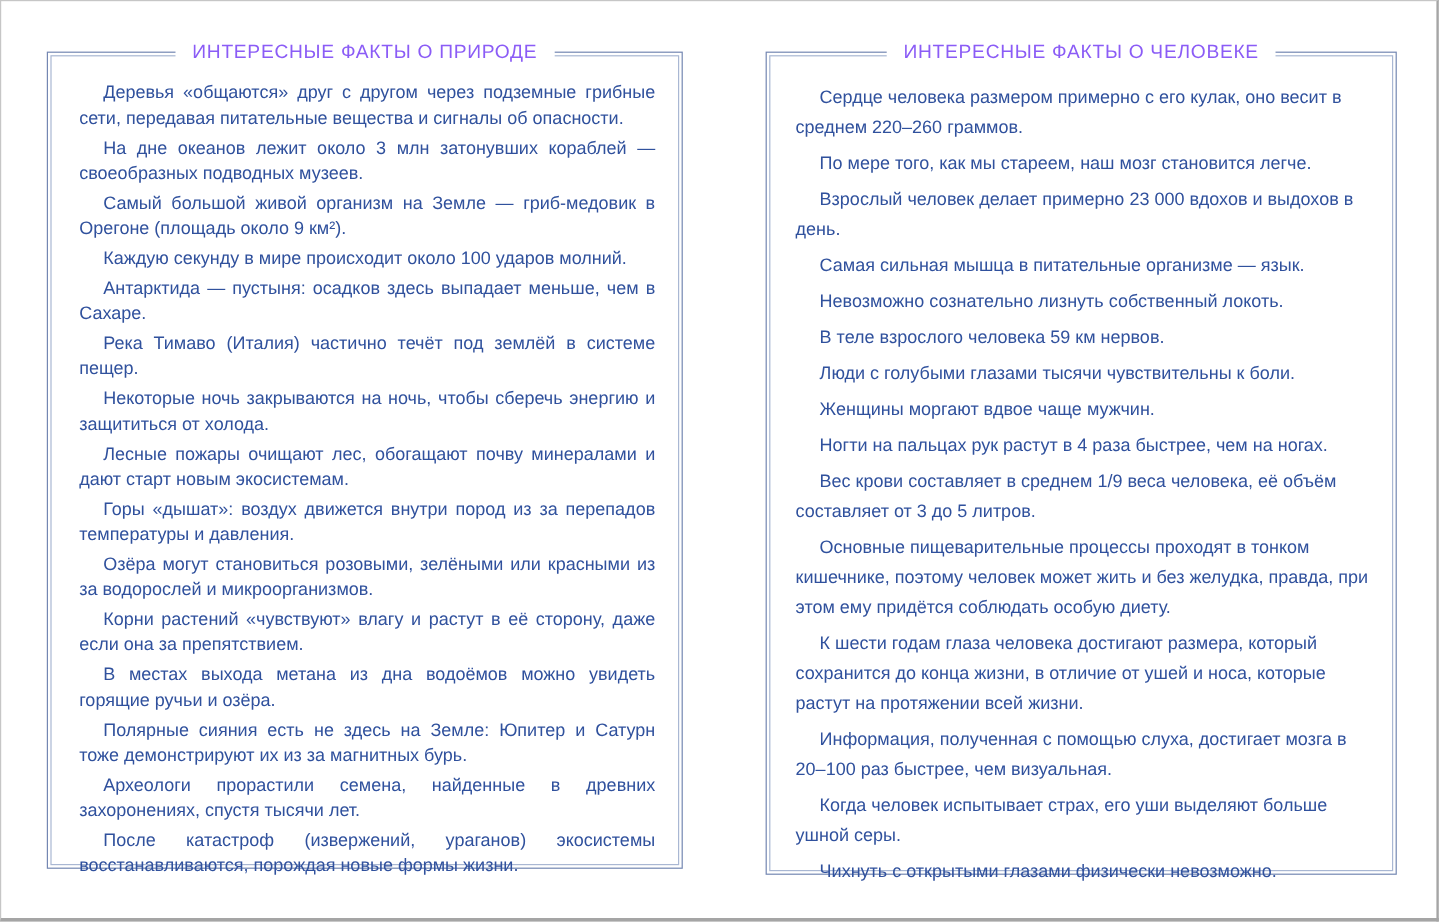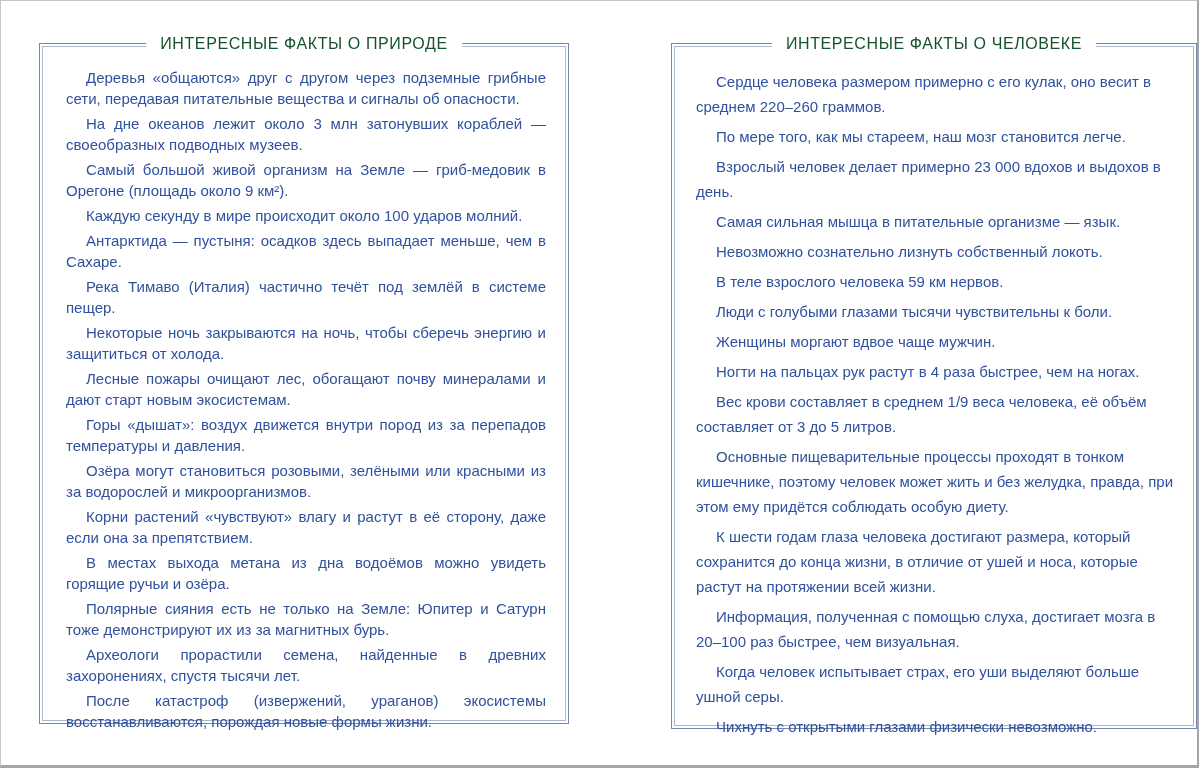--- a/index.html
+++ b/index.html
@@ -28,34 +28,34 @@
   }
   
   .fact-box::before {
     content: "";
     position: absolute;
     inset: 2px;
     border: 1px solid #a9b7d3;
     pointer-events: none;
   }
   .fact-box--nature  { left: 38px;  width: 530px; height: 681px; }
-  .fact-box--human   { left: 670px; width: 526px; height: 686px; }
+  .fact-box--human   { left: 637px; width: 526px; height: 686px; }
 
   .box-title {
     position: absolute;
     top: 0;
     left: 50%;
     transform: translate(-50%, -50%);
     background: #ffffff;
     padding: 2px 14px;
     white-space: nowrap;
     font-size: 16px;
     font-weight: 500;
     letter-spacing: 0.6px;
-    color: #14532d;
+    color: #8b5cf6;
     z-index: 2;
   }
 
   .facts {
     position: relative;
     z-index: 1;
     color: #30519d;
     font-size: 15px;
   }
   .fact-box--nature .facts { padding: 23px 22px 12px 26px; }
@@ -87,21 +87,21 @@
         <p class="fact">Самый большой живой организм на Земле — гриб-медовик в Орегоне (площадь около 9 км²).</p>
         <p class="fact">Каждую секунду в мире происходит около 100 ударов молний.</p>
         <p class="fact">Антарктида — пустыня: осадков здесь выпадает меньше, чем в Сахаре.</p>
         <p class="fact">Река Тимаво (Италия) частично течёт под землёй в системе пещер.</p>
         <p class="fact">Некоторые ночь закрываются на ночь, чтобы сберечь энергию и защититься от холода.</p>
         <p class="fact">Лесные пожары очищают лес, обогащают почву минералами и дают старт новым экосистемам.</p>
         <p class="fact">Горы «дышат»: воздух движется внутри пород из за перепадов температуры и давления.</p>
         <p class="fact">Озёра могут становиться розовыми, зелёными или красными из за водорослей и микроорганизмов.</p>
         <p class="fact">Корни растений «чувствуют» влагу и растут в её сторону, даже если она за препятствием.</p>
         <p class="fact">В местах выхода метана из дна водоёмов можно увидеть горящие ручьи и озёра.</p>
-        <p class="fact">Полярные сияния есть не только на Земле: Юпитер и Сатурн тоже демонстрируют их из за магнитных бурь.</p>
+        <p class="fact">Полярные сияния есть не здесь на Земле: Юпитер и Сатурн тоже демонстрируют их из за магнитных бурь.</p>
         <p class="fact">Археологи прорастили семена, найденные в древних захоронениях, спустя тысячи лет.</p>
         <p class="fact">После катастроф (извержений, ураганов) экосистемы восстанавливаются, порождая новые формы жизни.</p>
       </div>
   </section>
 
   <section class="fact-box fact-box--human">
     <h2 class="box-title">ИНТЕРЕСНЫЕ ФАКТЫ О ЧЕЛОВЕКЕ</h2>
     <div class="facts">
         <p class="fact">Сердце человека размером примерно с его кулак, оно весит в среднем 220–260 граммов.</p>
         <p class="fact">По мере того, как мы стареем, наш мозг становится легче.</p>

